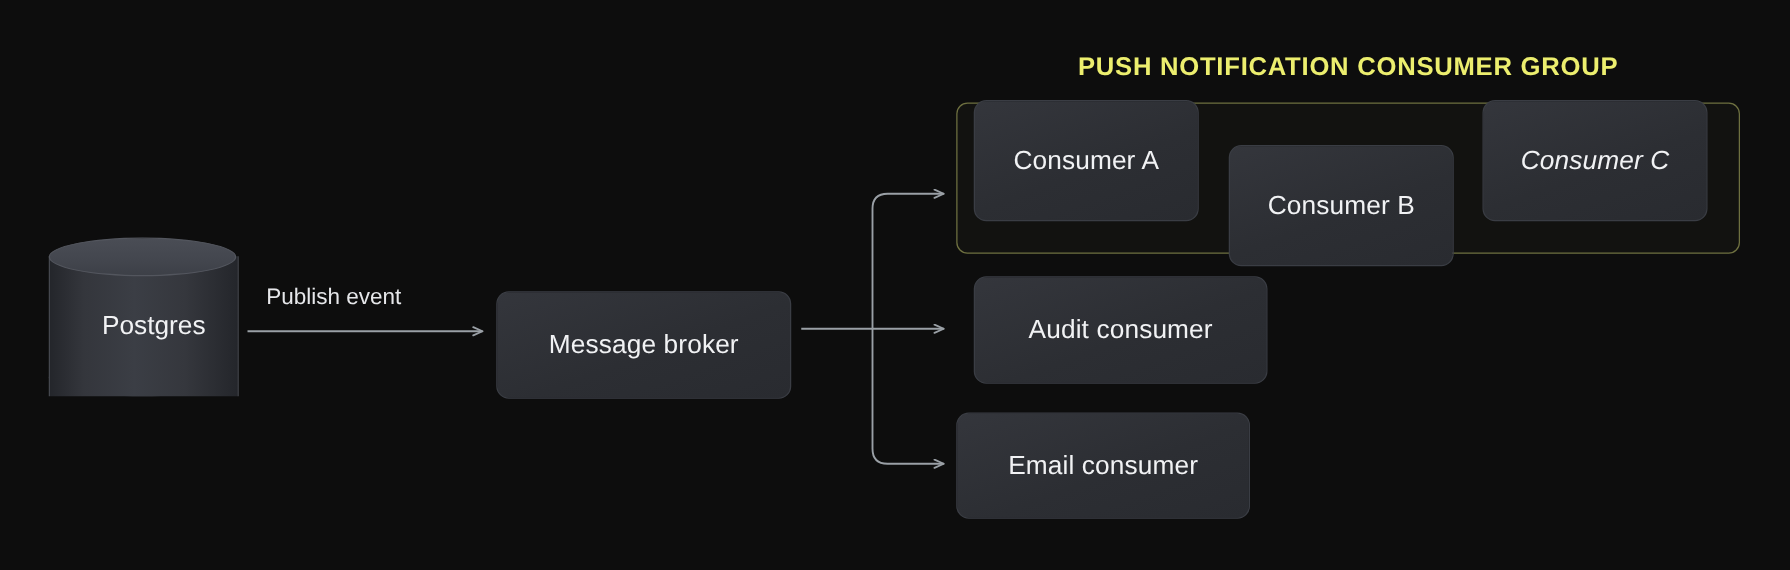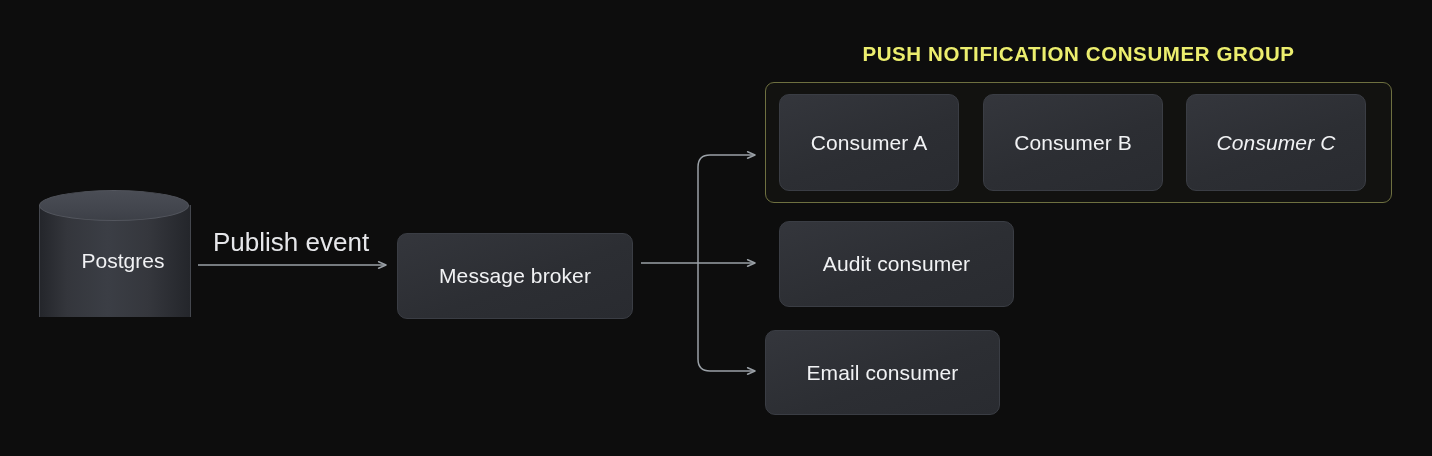--- a/index.html
+++ b/index.html
@@ -111,36 +111,36 @@
     width: 627px;
     text-align: center;
     color: #ecee6e;
     font-size: 20.5px;
     font-weight: bold;
     letter-spacing: 0.6px;
     white-space: nowrap;
   }
   .consumer-node {
     position: absolute;
-    top: 94px;
+    top: 80px;
     width: 180px;
     height: 97px;
     font-size: 21px;
   }
   #consumer-node-0 { left: 779px; }
-  #consumer-node-1 { left: 983px; }
+  #consumer-node-1 { left: 983px; margin-top: 36px; }
   #consumer-node-2 { left: 1186px; font-style: italic; }
 
   
   #publish-label {
     position: absolute;
     left: 213px;
     top: 227px;
     color: #e6e7ea;
-    font-size: 26px;
+    font-size: 18px;
     white-space: nowrap;
   }
 
   
   #edges {
     position: absolute;
     left: 0;
     top: 0;
     width: 1432px;
     height: 456px;

